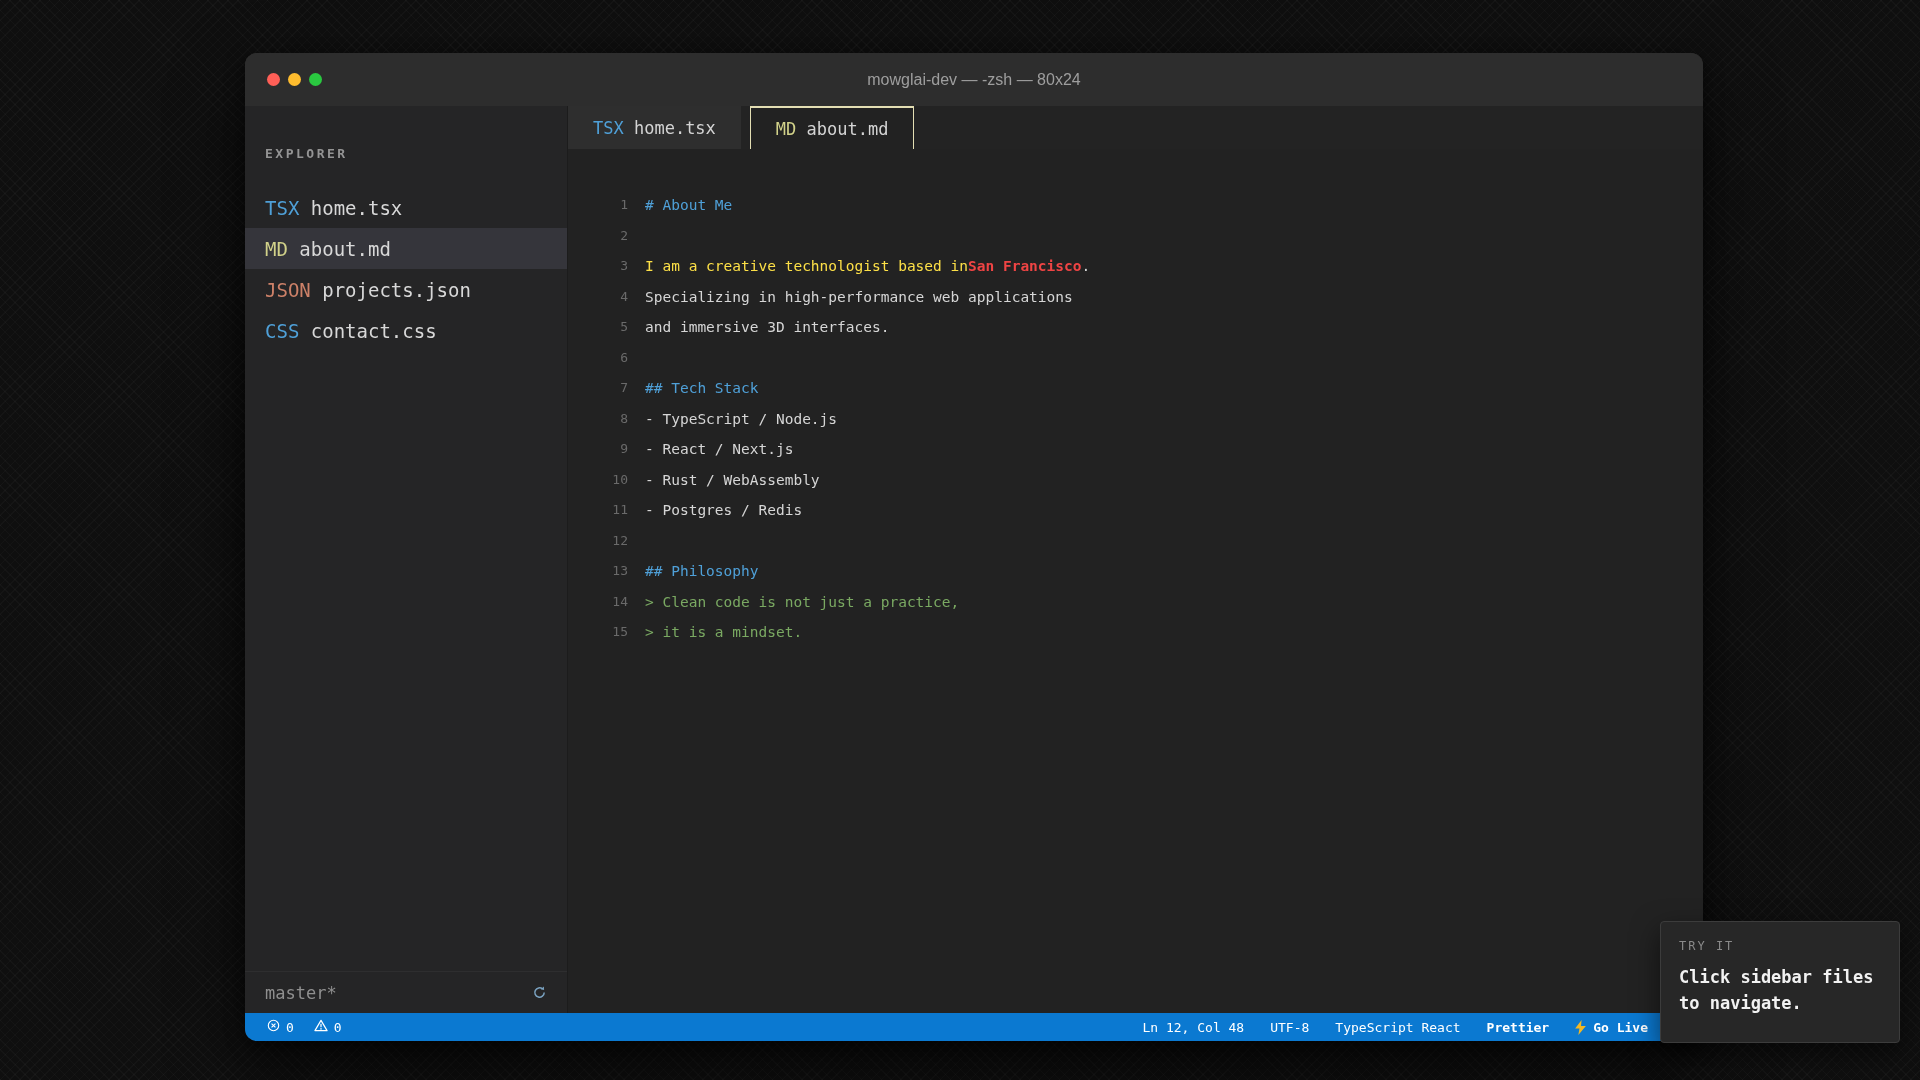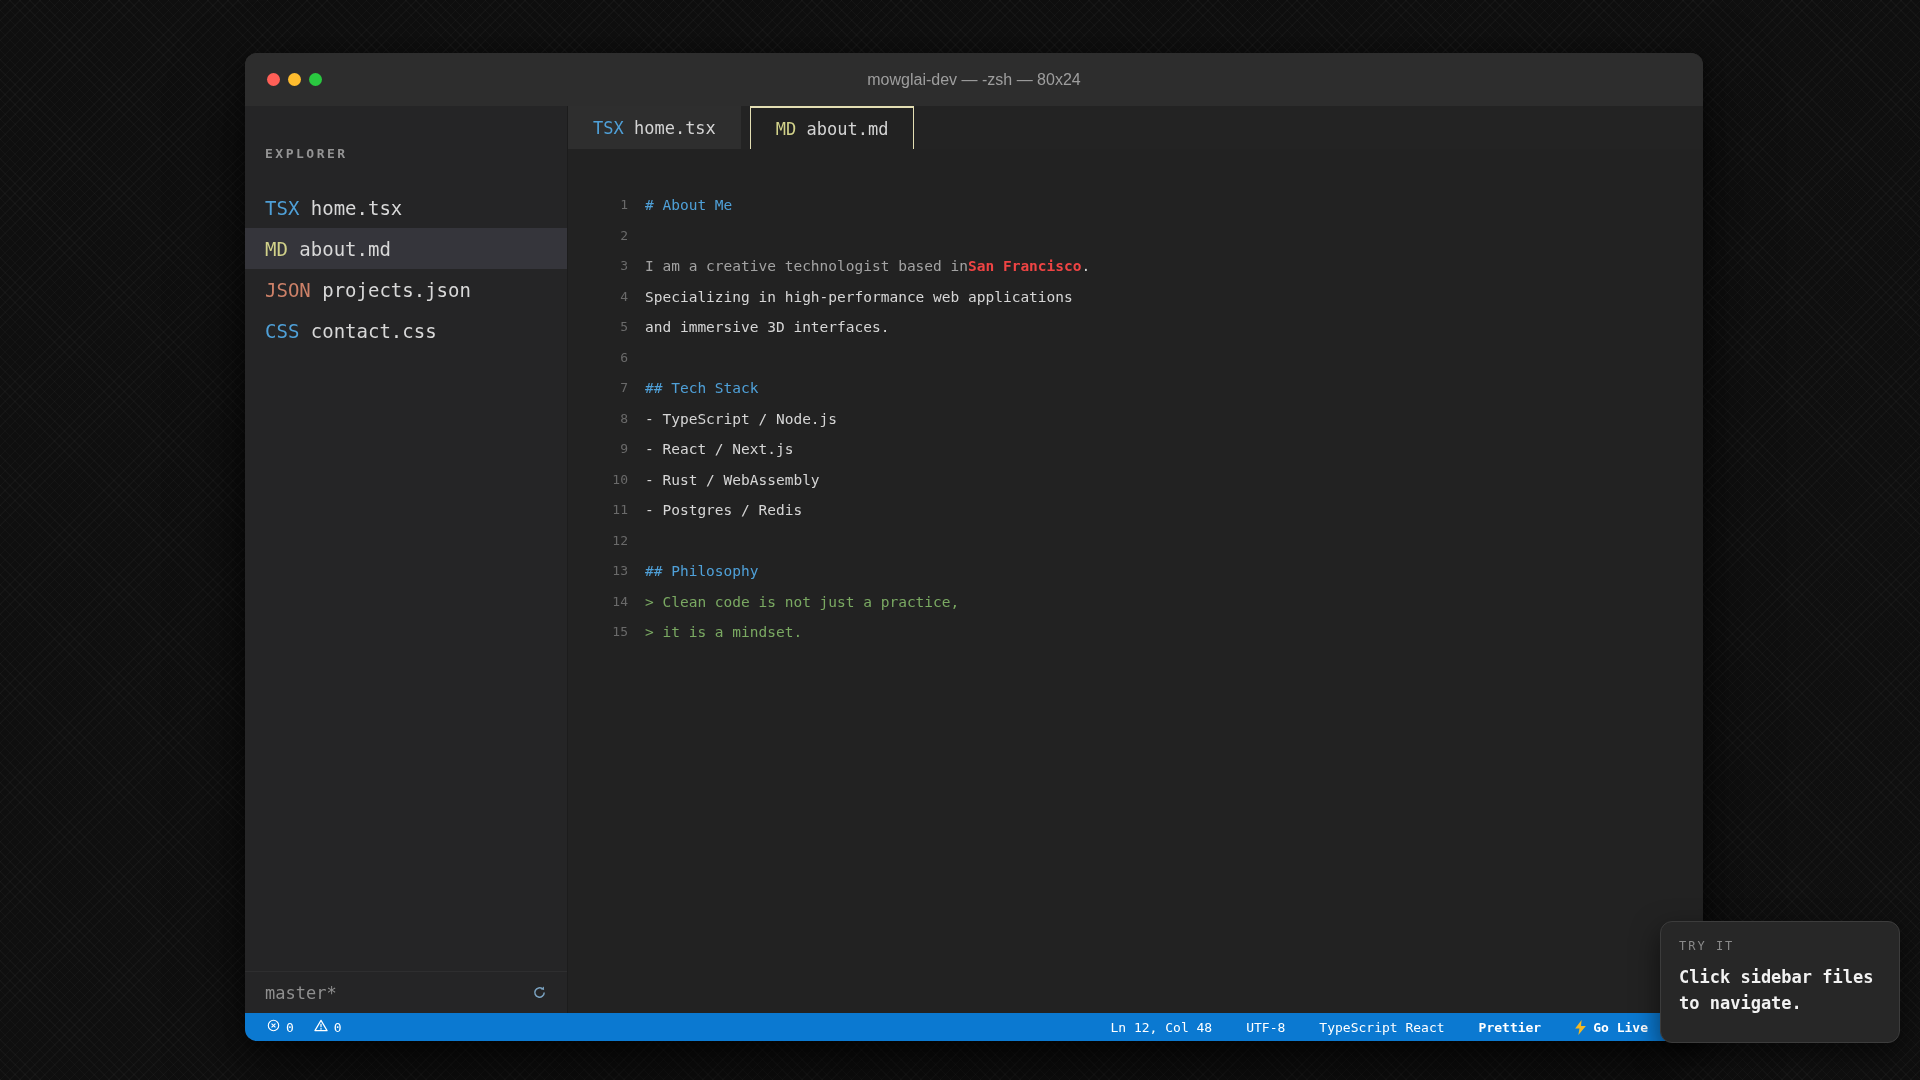--- a/index.html
+++ b/index.html
@@ -83,27 +83,27 @@
   }
 
   
   .statusbar{
     height:28px; flex:0 0 28px; background:#0b79d1; color:#ffffff;
     display:flex; align-items:center; padding:0 55px 0 22px; font-size:13px;
   }
   .sb-left{ display:flex; align-items:center; gap:20px; }
   .sb-stat{ display:flex; align-items:center; gap:6px; }
   .sb-right{ margin-left:auto; display:flex; align-items:center; gap:26px; }
-  .sb-item{ display:flex; align-items:flex-end; gap:7px; white-space:pre;margin-left:8px; }
+  .sb-item{ display:flex; align-items:flex-end; gap:7px; white-space:pre; }
   .sb-item.bold{ font-weight:bold; }
 
   
   .tooltip{
     position:absolute; left:1660px; top:921px; width:240px; min-height:122px;
-    background:#272727; border:1px solid #3c3c3c; border-radius:12px;
+    background:#272727; border:1px solid #3c3c3c; border-radius:4px;
     padding:17px 18px; box-shadow:0 10px 28px rgba(0,0,0,0.55);
   }
   .tooltip-label{ font-size:12px; letter-spacing:2px; color:#8a8a8a; margin-bottom:11px; }
   .tooltip-text{ font-size:17px; font-weight:bold; color:#f2f2f2; line-height:1.55; }
 </style>
 </head>
 <body>
 
 <div class="stage">
 
@@ -140,21 +140,21 @@
       </aside>
 
       <div class="main">
         <div class="tabbar" id="tabbar">
             <div class="tab"><span style="color: rgb(79, 160, 216);">TSX </span><span>home.tsx</span></div>
             <div class="tab active"><span style="color: rgb(210, 210, 138);">MD </span><span>about.md</span></div>
           </div>
         <div class="editor" id="editor">
             <div class="line"><span class="ln">1</span><span><span style="color: rgb(79, 160, 216);"># About Me</span></span></div>
             <div class="line"><span class="ln">2</span><span></span></div>
-            <div class="line"><span class="ln">3</span><span><span style="color: #a3a3a3; margin-top: 44px;">I am a creative technologist based in</span><span style="color: #ef4444; font-weight: bold;">San Francisco</span><span style="color: rgb(214, 214, 214);">.</span></span></div>
+            <div class="line"><span class="ln">3</span><span><span style="color: #fde047; margin-top: 44px;">I am a creative technologist based in</span><span style="color: #ef4444; font-weight: bold;">San Francisco</span><span style="color: rgb(214, 214, 214);">.</span></span></div>
             <div class="line"><span class="ln">4</span><span><span style="color: rgb(214, 214, 214);">Specializing in high-performance web applications</span></span></div>
             <div class="line"><span class="ln">5</span><span><span style="color: rgb(214, 214, 214); margin-top: 44px;">and immersive 3D interfaces.</span></span></div>
             <div class="line"><span class="ln">6</span><span></span></div>
             <div class="line"><span class="ln">7</span><span><span style="color: rgb(79, 160, 216);">## Tech Stack</span></span></div>
             <div class="line"><span class="ln">8</span><span><span style="color: rgb(214, 214, 214);">- TypeScript / Node.js</span></span></div>
             <div class="line"><span class="ln">9</span><span><span style="color: rgb(214, 214, 214);">- React / Next.js</span></span></div>
             <div class="line"><span class="ln">10</span><span><span style="color: rgb(214, 214, 214);">- Rust / WebAssembly</span></span></div>
             <div class="line"><span class="ln">11</span><span><span style="color: rgb(214, 214, 214);">- Postgres / Redis</span></span></div>
             <div class="line"><span class="ln">12</span><span></span></div>
             <div class="line"><span class="ln">13</span><span><span style="color: rgb(79, 160, 216);">## Philosophy</span></span></div>

